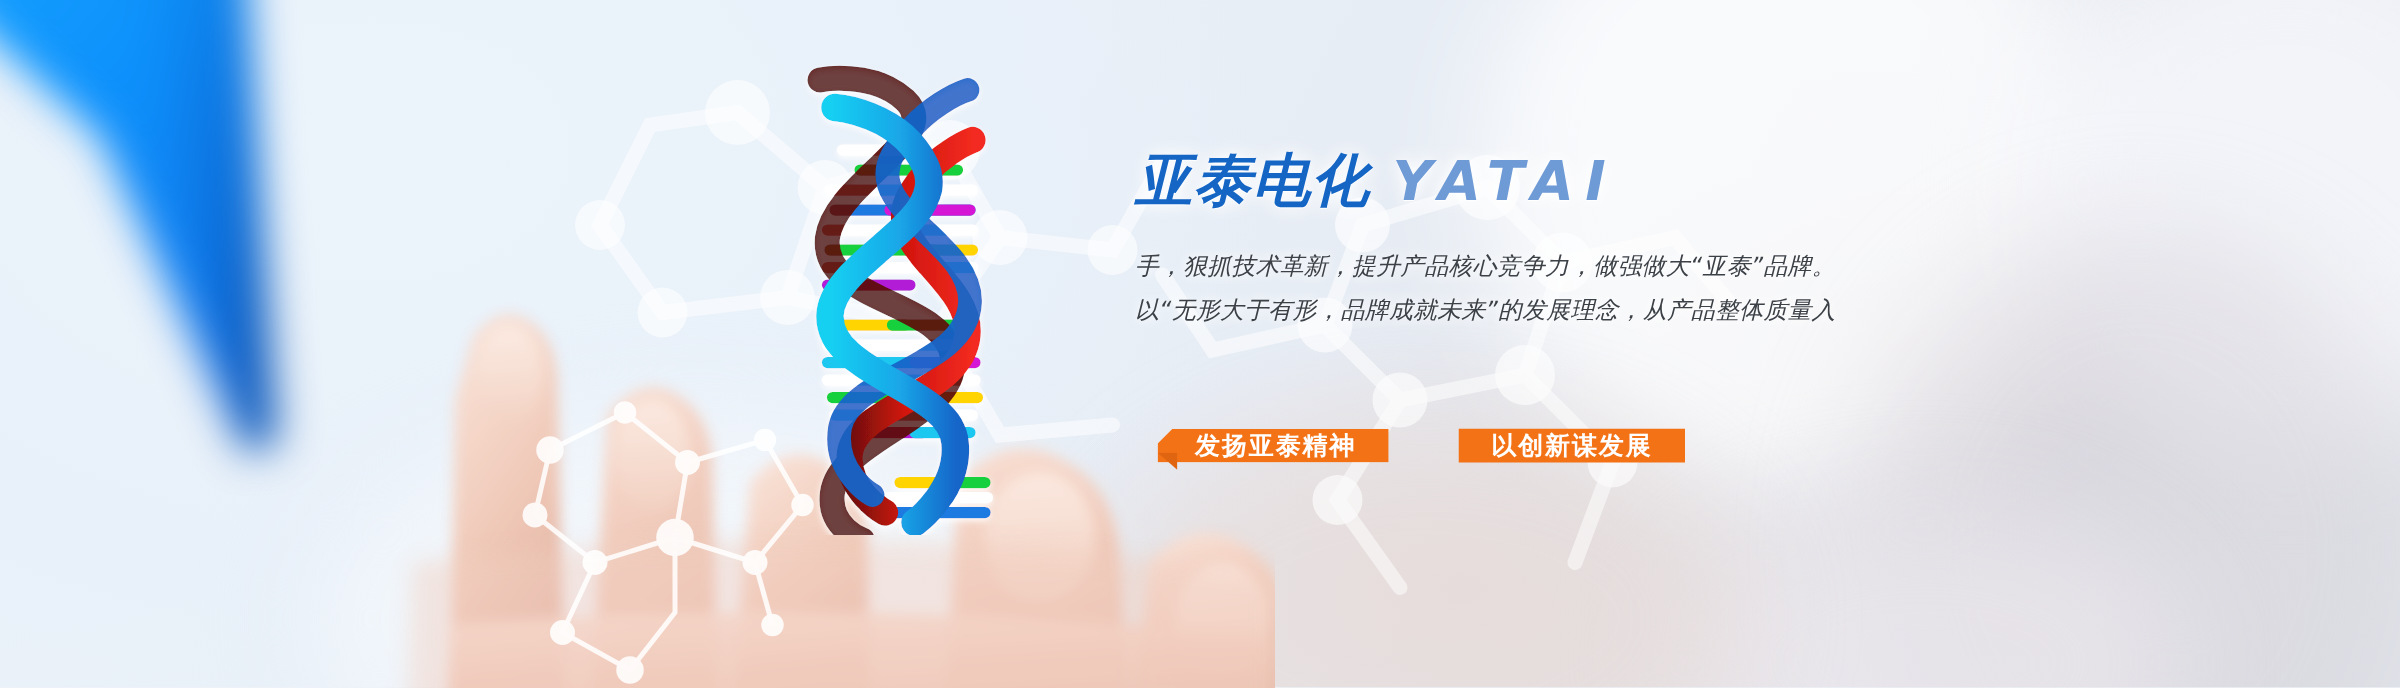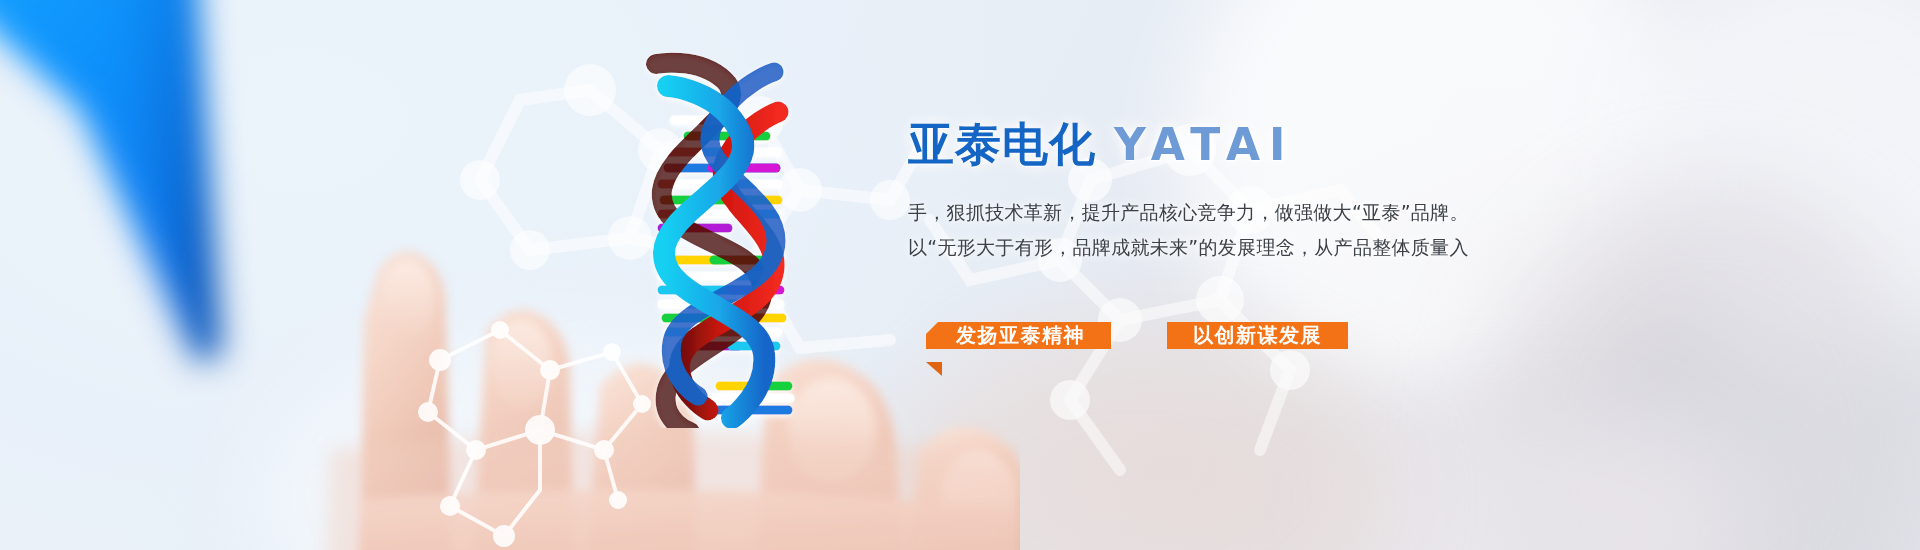--- a/index.html
+++ b/index.html
@@ -34,36 +34,36 @@
   .lattice{position:absolute;left:330px;top:0;width:1060px;height:550px;opacity:.85;}
   .molecule-small{position:absolute;left:380px;top:300px;width:360px;height:250px;opacity:.9;}
 
   
   .hand{position:absolute;left:300px;top:150px;width:720px;height:420px;}
 
   
   .dna{position:absolute;left:628px;top:28px;width:180px;height:400px;}
 
   
-  .copy{position:absolute;left:908px;top:118px;width:700px;}
+  .copy{position:absolute;left:908px;top:118px;width:700px;font-style:italic;}
   .title{
     font-size:46px;line-height:1.15;font-weight:700;letter-spacing:1px;
     color:#1565c4;white-space:nowrap;
     text-shadow:0 0 10px rgba(255,255,255,.95),0 0 20px rgba(255,255,255,.8),0 1px 0 rgba(255,255,255,.9);
   }
   .title .en{color:#6e9ad6;font-weight:600;letter-spacing:9px;margin-left:18px;font-size:44px;}
   .desc{
     margin-top:24px;width:620px;
     font-size:19px;line-height:1.85;color:#3c4147;letter-spacing:.3px;
     text-shadow:0 0 7px rgba(255,255,255,.95),0 0 14px rgba(255,255,255,.75);
   }
   .desc .ln{display:block;white-space:nowrap;}
 
   
-  .tags{position:absolute;left:926px;top:322px;height:48px;display:flex;align-items:flex-start;}
+  .tags{position:absolute;left:926px;top:322px;height:48px;display:flex;align-items:flex-end;}
   .tag{
     position:relative;background:#f47216;color:#ffffff;
     font-size:20px;font-weight:700;letter-spacing:1.5px;
     display:flex;align-items:center;justify-content:center;
     padding:0 26px;
   }
   .tag-1{padding-left:30px;
     clip-path:polygon(12px 0, 100% 0, 100% 100%, 0 100%, 0 12px);
   }
   .tag-2,.tag-3{margin-left:0;}

